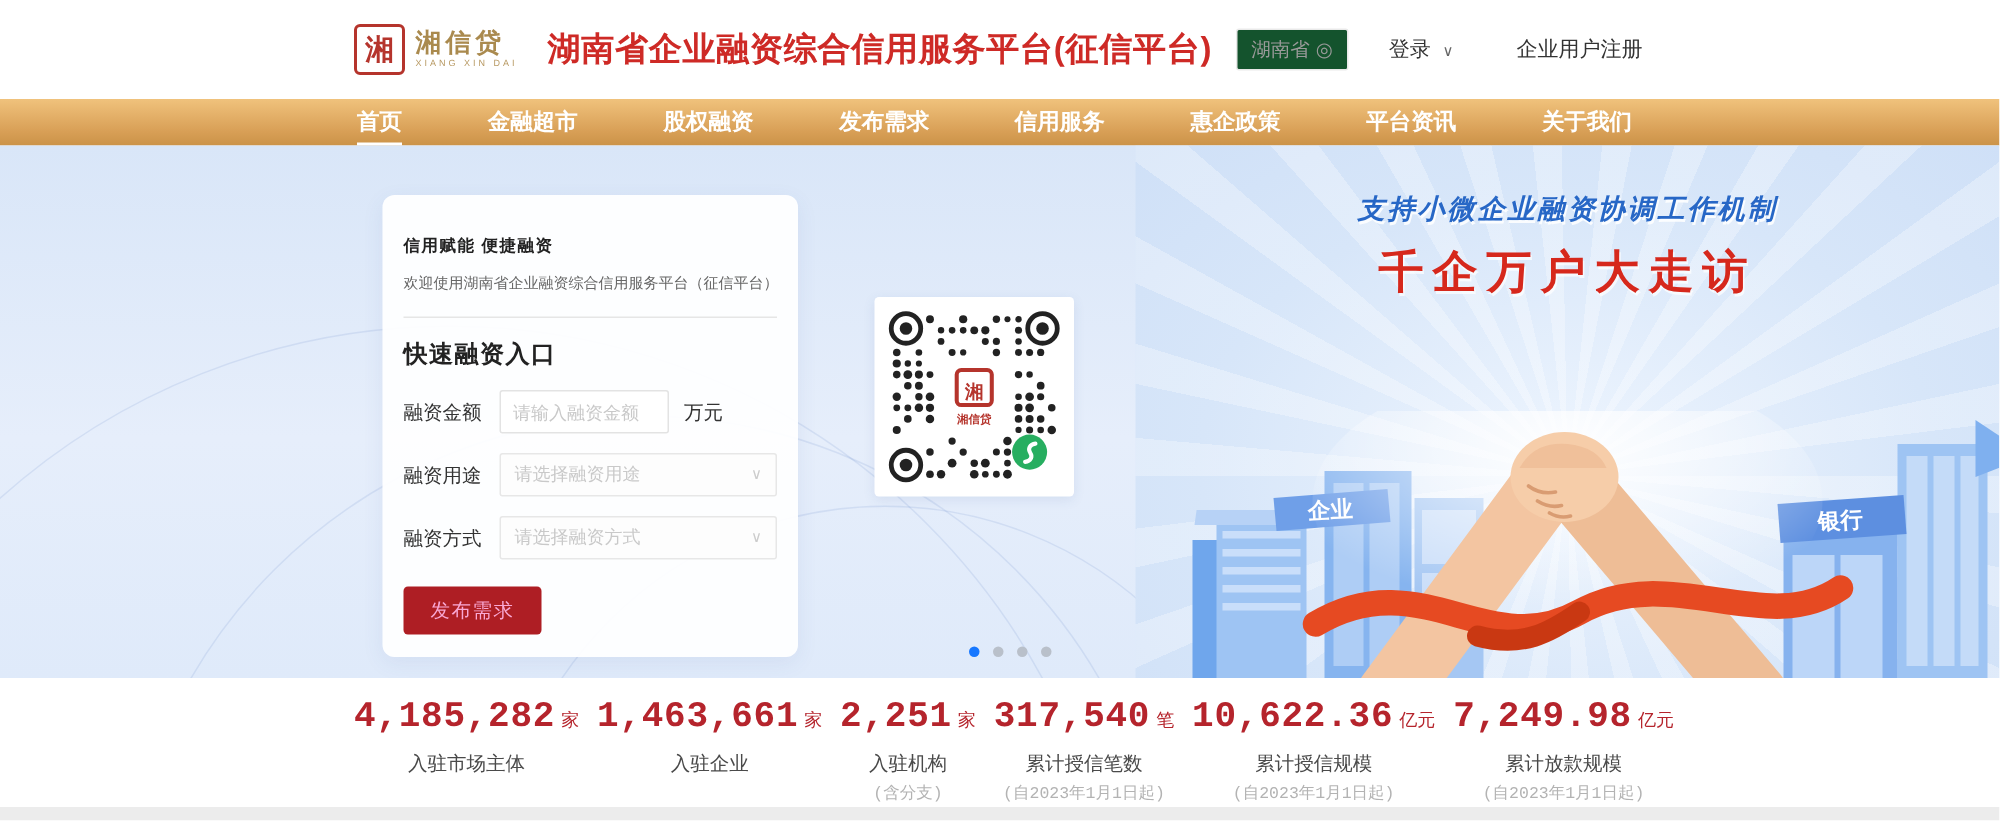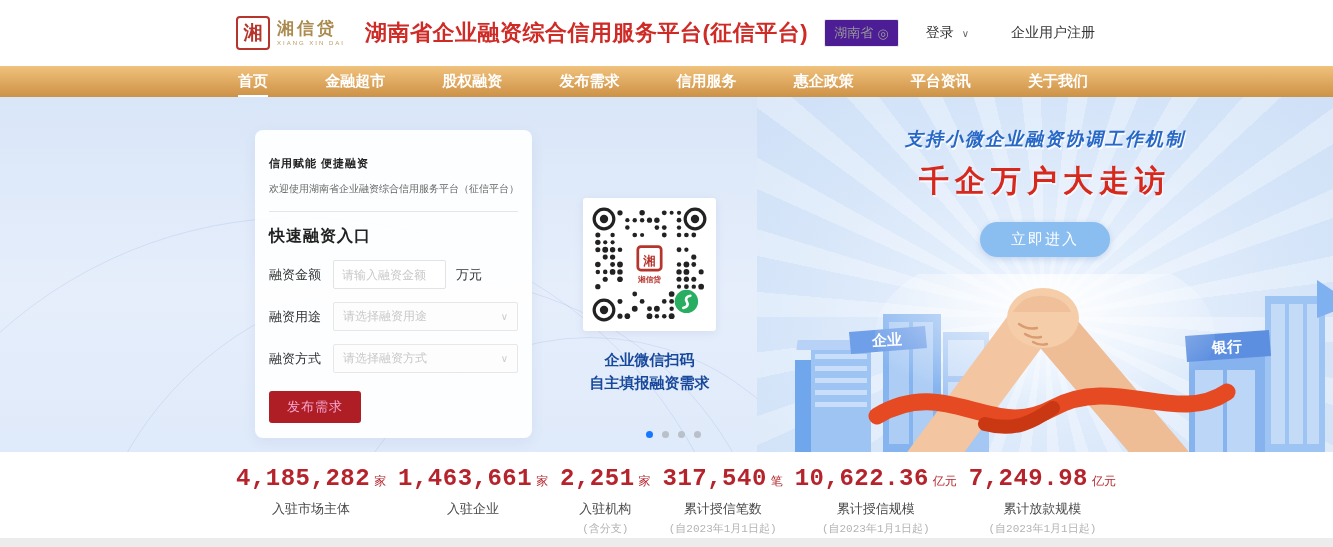--- a/index.html
+++ b/index.html
@@ -13,21 +13,21 @@
     display:flex; align-items:center; }
   .brand { display:flex; align-items:center; cursor:pointer; }
   .seal { width:34px; height:34px; border:2px solid #b5342c; border-radius:4px;
     color:#b5342c; font-weight:bold; font-size:19px; display:flex; align-items:center;
     justify-content:center; }
   .logo-text { margin-left:7px; line-height:1; }
   .logo-cn { color:#aa8a4e; font-weight:bold; font-size:17px; letter-spacing:3px; }
   .logo-en { color:#b89a64; font-size:6px; letter-spacing:2px; margin-top:3px; }
   .site-title { color:#ce2a26; font-weight:bold; font-size:22px; margin-left:20px;
     letter-spacing:0.5px; white-space:nowrap; }
-  .region-chip { margin-left:16px; background:#4c1d95; border:1px solid #e9e9e9;
+  .region-chip { margin-left:16px; background:#14532d; border:1px solid #e9e9e9;
     color:#9a9a9a; font-size:13px; padding:4px 9px; border-radius:2px; cursor:pointer;
     display:flex; align-items:center; gap:4px; white-space:nowrap; }
   .auth { margin-left:auto; display:flex; align-items:center; gap:42px;
     font-size:14px; color:#333; white-space:nowrap; }
   .auth .chev { font-size:10px; color:#666; margin-left:4px; }
   .auth span[data-interactable="true"] { cursor:pointer; }
 
   
   .navbar { height:31px; background:linear-gradient(180deg,#f0c27c 0%,#d89f56 70%,#cb9348 100%); }
   .nav-items { position:relative; margin-left:236px; width:854px; height:31px;
@@ -281,24 +281,20 @@
 
           <rect x="38" y="33" width="24" height="24" rx="3" fill="#fff"></rect>
           <rect x="40.5" y="35.5" width="19" height="19" rx="2.5" fill="none" stroke="#b5342c" stroke-width="2.2" data-interactable="false"></rect>
           <text x="50" y="50.5" text-anchor="middle" font-size="10" font-weight="bold" fill="#b5342c">湘</text>
           <text x="50" y="64" text-anchor="middle" font-size="6.2" font-weight="bold" fill="#b5342c" data-interactable="false">湘信贷</text>
 
           <circle cx="80" cy="80" r="9.5" fill="#27ae60" data-interactable="false"></circle>
           <path d="M74.5 82 c2.5 2 5 1 5.5 -1.5 c0.5 -2.5 3 -3.5 5.5 -1.5" fill="none" stroke="#fff" stroke-width="2.2" stroke-linecap="round" transform="rotate(-45 80 80)"></path>
         </svg>
       </div>
-      <div class="qr-caption" data-interactable="false">
-        <div data-interactable="false">企业微信扫码</div>
-        <div data-interactable="false">自主填报融资需求</div>
-      </div>
     </div>
 
     <div class="dots" data-interactable="false">
       <span class="dot active" data-interactable="true"></span>
       <span class="dot" data-interactable="true"></span>
       <span class="dot" data-interactable="true"></span>
       <span class="dot" data-interactable="true"></span>
     </div>
 
     <div class="banner" data-interactable="true">
@@ -354,21 +350,20 @@
           <ellipse cx="286" cy="44" rx="36" ry="30" fill="#f6cda9"></ellipse>
           <path d="M256 38 q10 -18 32 -16 q20 2 26 16" fill="#f0c09a"></path>
           <path d="M262 50 q8 6 18 4 M268 60 q8 5 16 3 M276 68 q7 4 14 2" stroke="#d99c72" stroke-width="2.4" fill="none" stroke-linecap="round"></path>
 
           <path d="M120 142 C 190 100, 235 168, 296 134 S 420 152, 470 118" stroke="#e64a22" stroke-width="17" fill="none" stroke-linecap="round"></path>
           <path d="M228 150 C 258 158, 276 148, 296 134" stroke="#c93812" stroke-width="14" fill="none" stroke-linecap="round"></path>
         </svg>
       </div>
       <div class="banner-blue" data-interactable="false">支持小微企业融资协调工作机制</div>
       <div class="banner-red" data-interactable="false">千企万户大走访</div>
-      <button class="enter-btn" data-interactable="true">立即进入</button>
     </div>
   </section>
 
   <section class="stats" data-interactable="false">
     <div class="stats-inner">
       <div class="stat" data-interactable="false">
         <div class="stat-top"><span class="stat-value" data-interactable="false">4,185,282</span><span class="stat-unit" data-interactable="false">家</span></div>
         <div class="stat-label" data-interactable="false">入驻市场主体</div>
       </div>
       <div class="stat" data-interactable="false">

